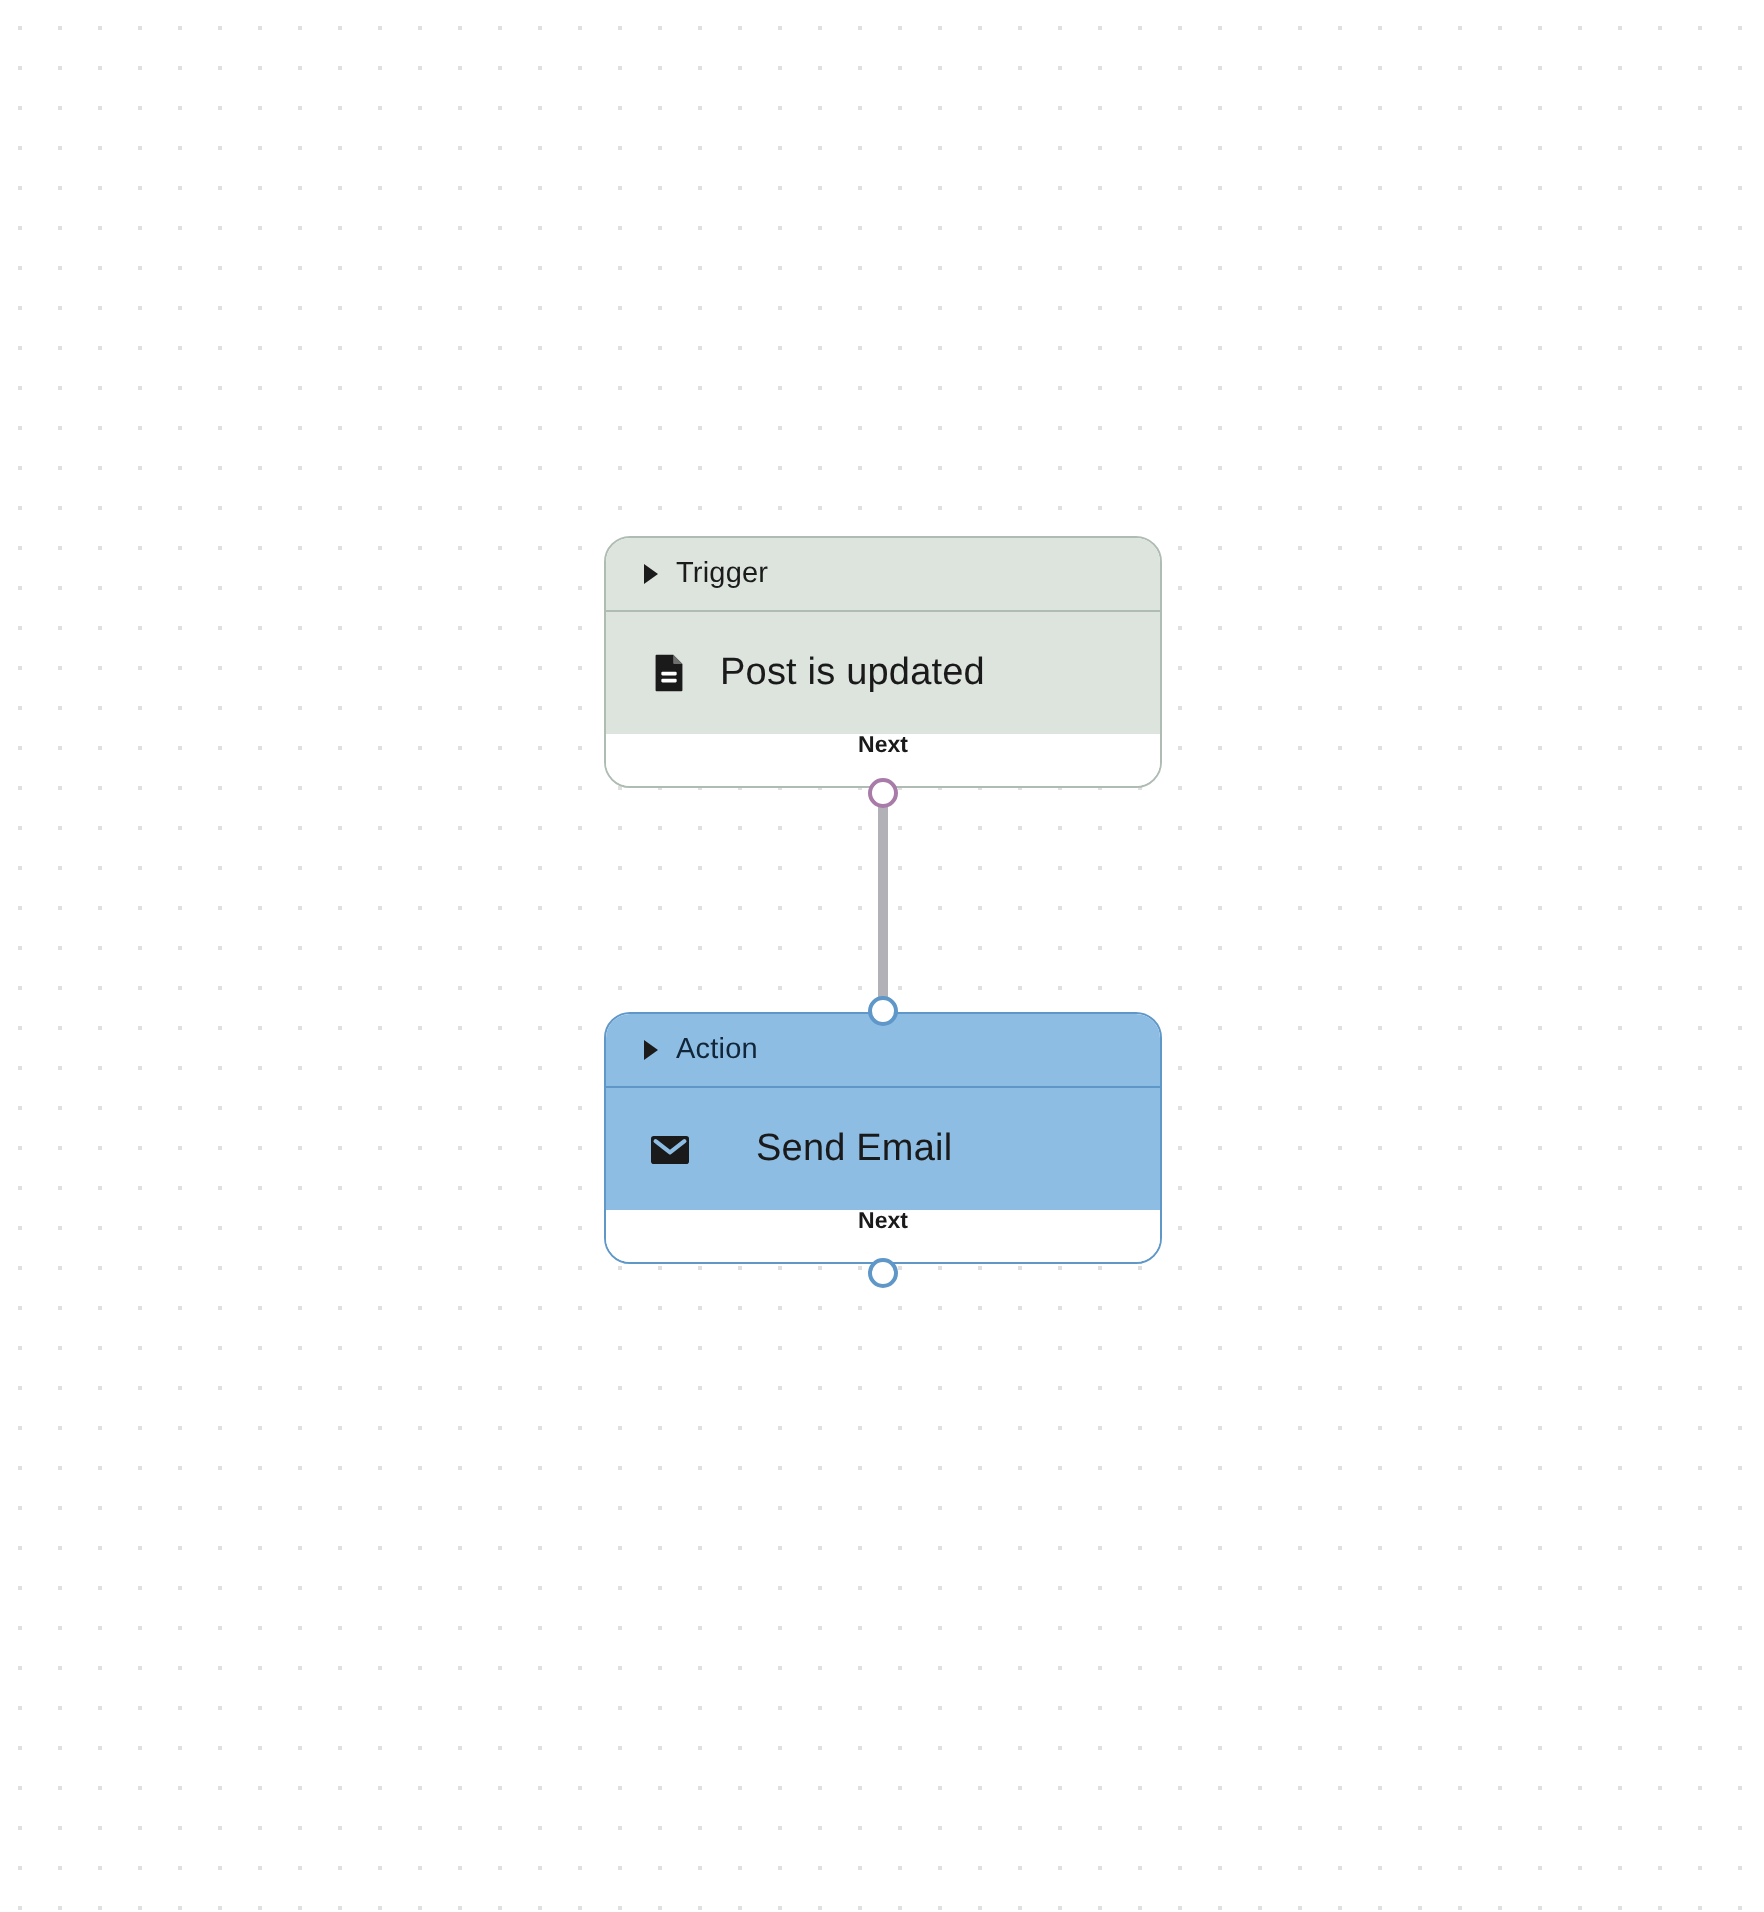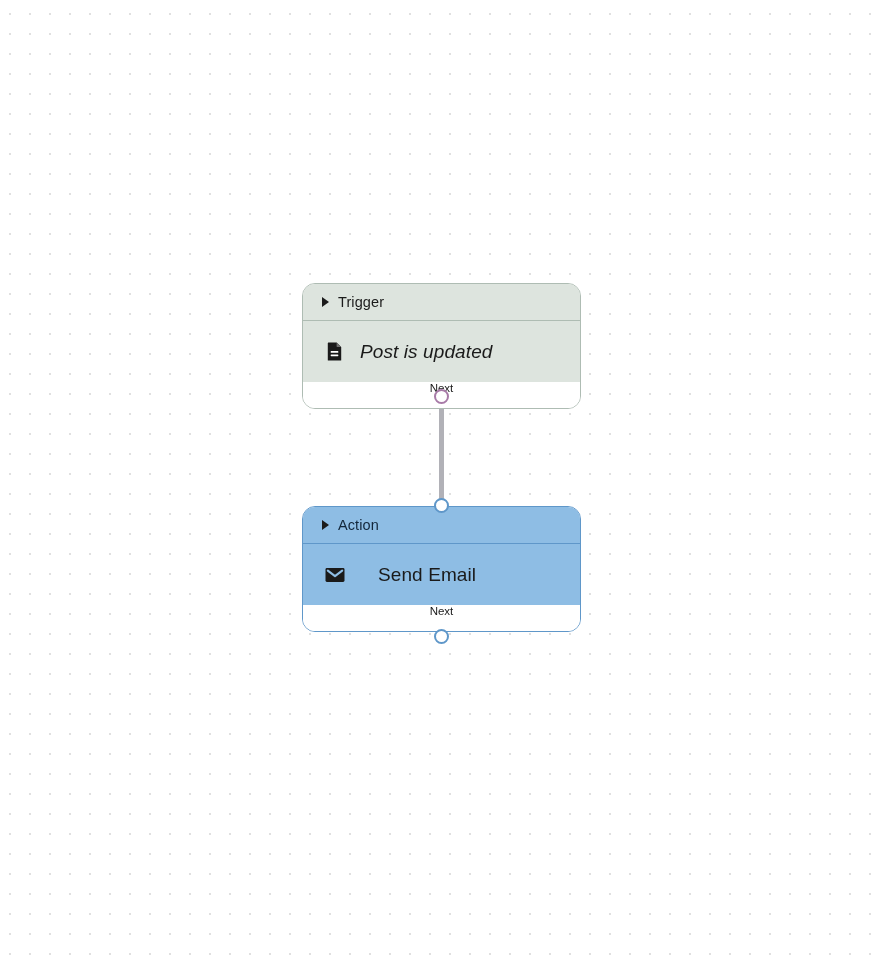--- a/index.html
+++ b/index.html
@@ -92,36 +92,36 @@
     display: flex;
     align-items: flex-start;
     justify-content: center;
     box-sizing: border-box;
   }
 
   .node-footer span {
     font-size: 11.5px;
     color: #1a1a1a;
     line-height: 13px;
+    font-weight: bold;
   }
 
   
   #node-trigger {
     left: 302px;
-    top: 283px;
+    top: 268px;
     border: 1.3px solid #aebcb3;
   }
   #node-trigger .node-header {
     background: #dde4de;
     color: #1b1b1b;
     border-bottom: 1.3px solid #aebcb3;
   }
   #node-trigger .node-body {
     background: #dde4de;
-    font-style: italic;
   }
 
   
   #node-action {
     left: 302px;
     top: 506px;
     border: 1.3px solid #5f97c9;
   }
   #node-action .node-header {
     background: #8ebde4;

